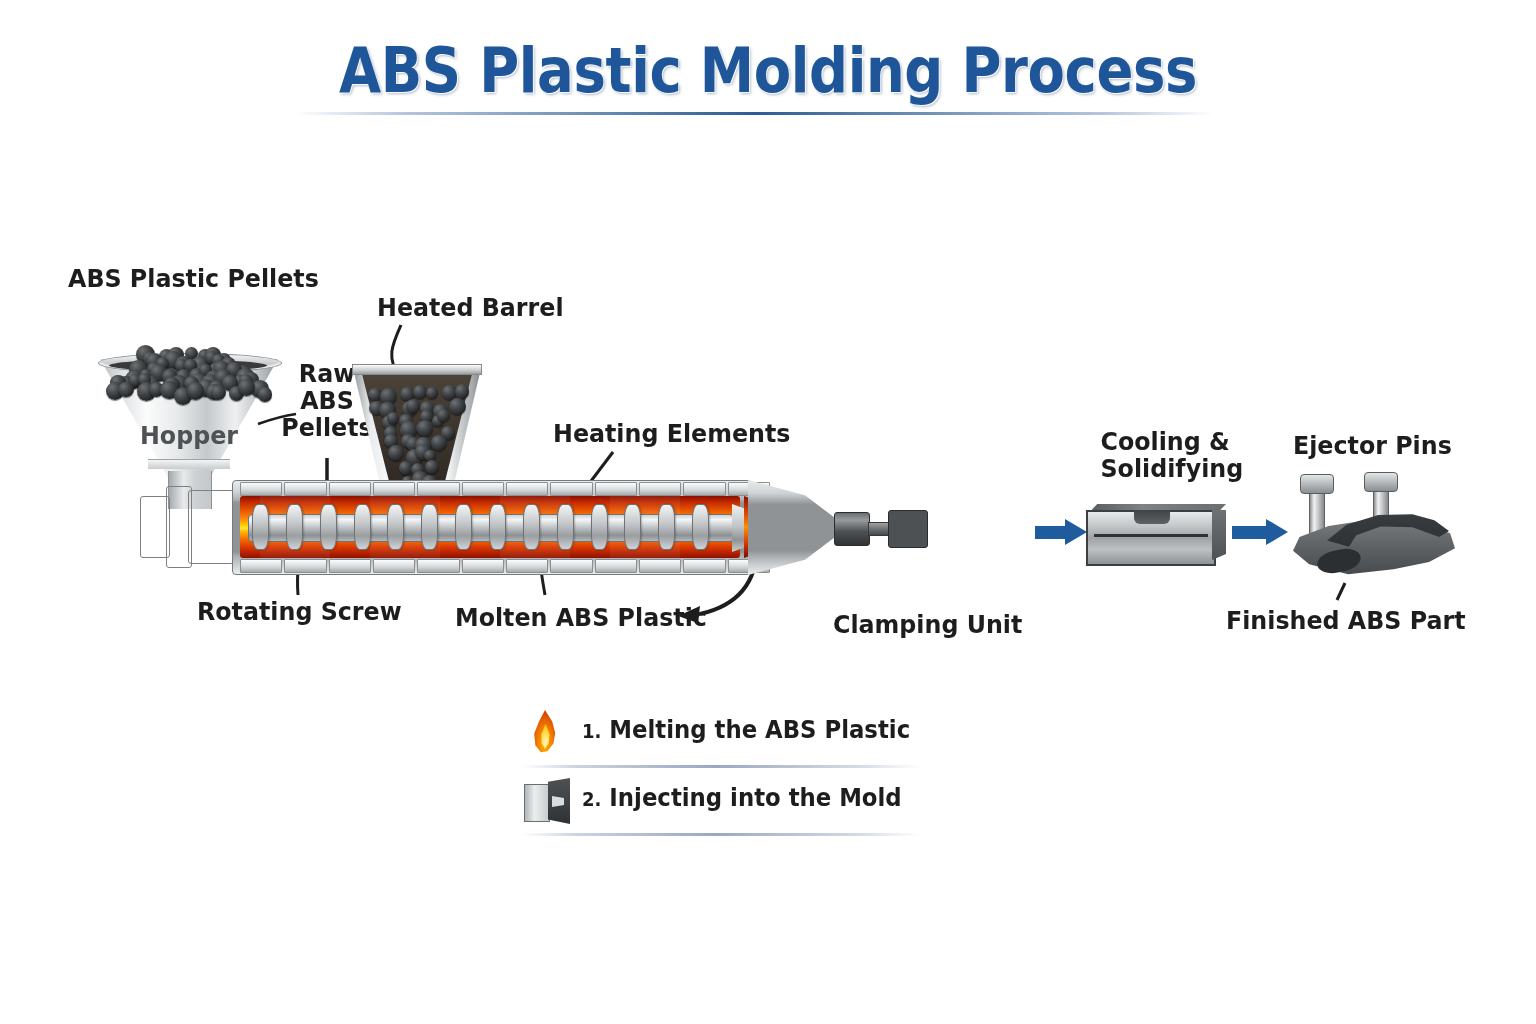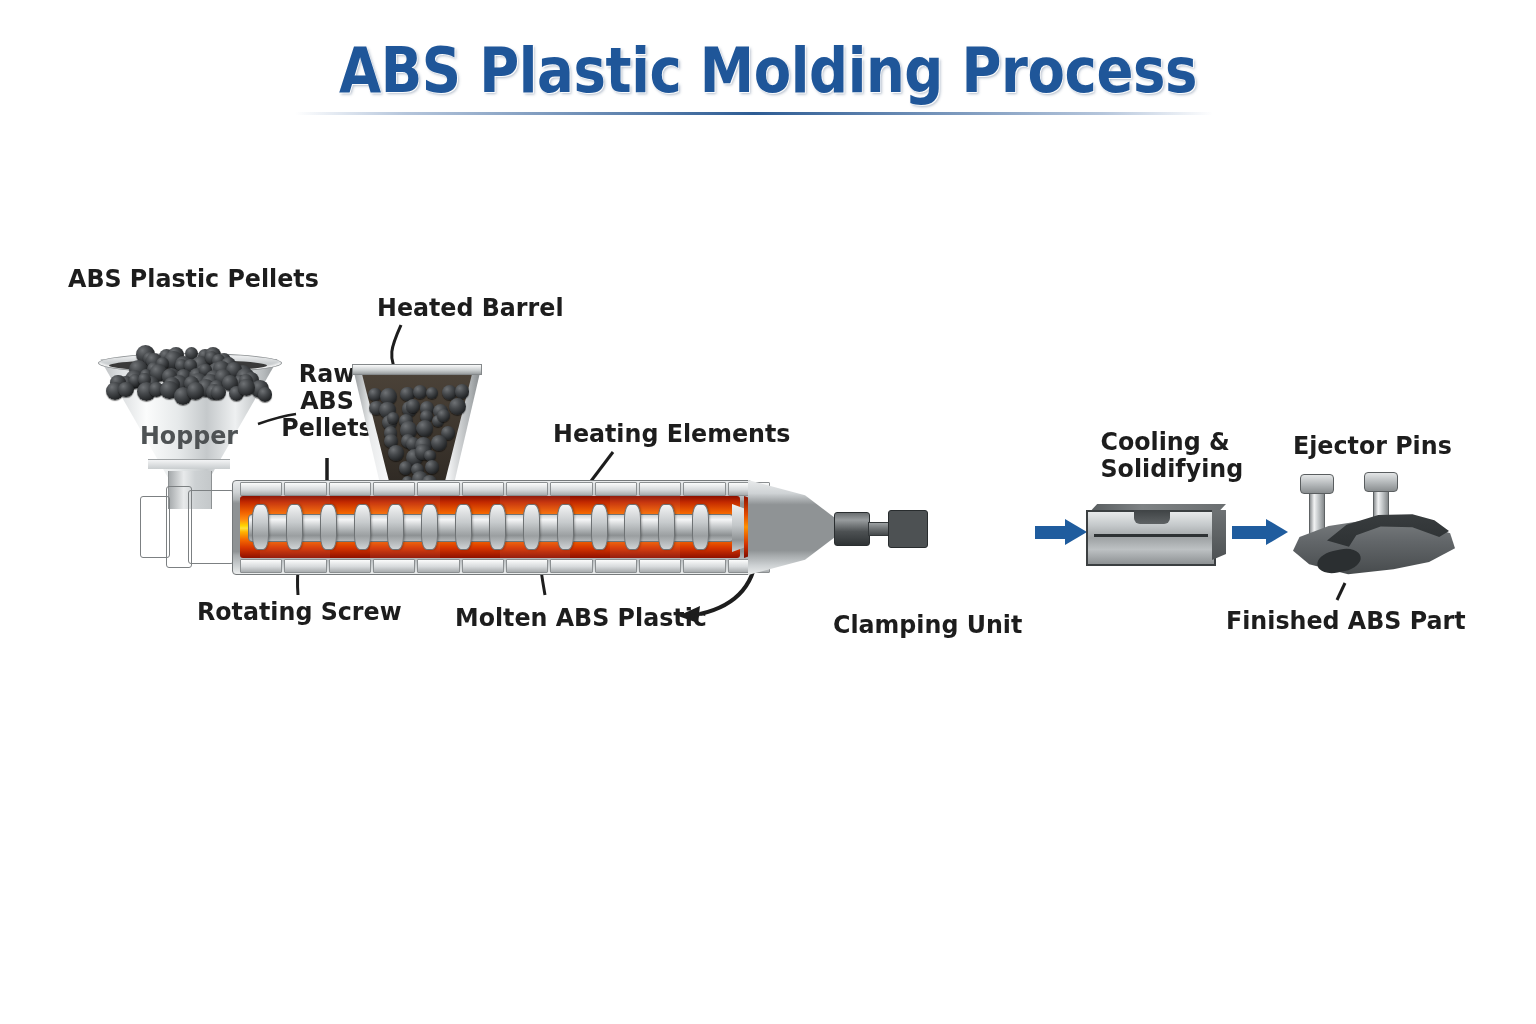--- a/index.html
+++ b/index.html
@@ -709,18 +709,41 @@
     <div class="pin" style="left:88px; top:20px; height:50px;"></div>
     <div class="pin-head" style="left:79px; top:4px;"></div>
 
     <div class="part-base"></div>
     <div class="part-arch"></div>
     <div class="part-hole"></div>
   </div>
 
   <div class="legend">
 
-
+    <div class="legend-row">
+      <div class="legend-icon">
+        <div class="flame-outer"></div>
+        <div class="flame-inner"></div>
+      </div>
+      <div class="legend-text">
+        <span class="legend-num">1.</span>
+        <span>Melting the ABS Plastic</span>
+      </div>
+      <div class="legend-rule"></div>
+    </div>
+
+    <div class="legend-row">
+      <div class="legend-icon">
+        <div class="mold-icon-a"></div>
+        <div class="mold-icon-b"></div>
+        <div class="mold-icon-slot"></div>
+      </div>
+      <div class="legend-text">
+        <span class="legend-num">2.</span>
+        <span>Injecting into the Mold</span>
+      </div>
+      <div class="legend-rule"></div>
+    </div>
 
 
   </div>
 
 </div>
 
 </body></html>

